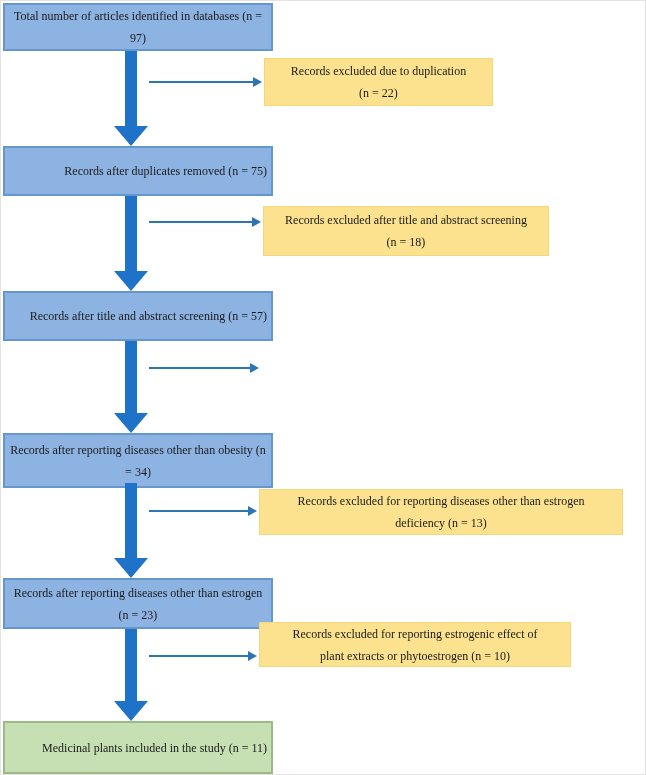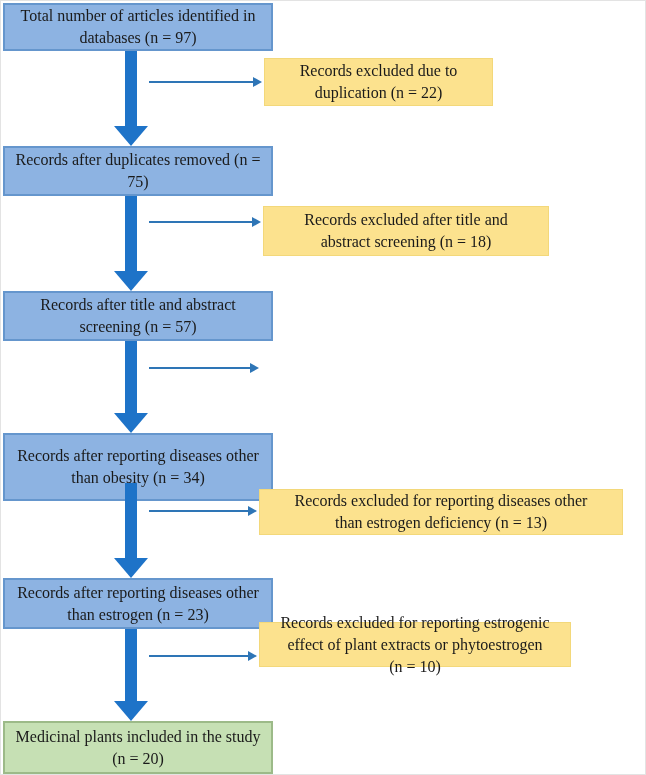--- a/index.html
+++ b/index.html
@@ -21,21 +21,21 @@
     border:1px solid #e3e3e3;
     box-sizing:border-box;
     font-family:"Liberation Serif","DejaVu Serif",serif;
     overflow:hidden;
   }
   .node{
     position:absolute;
     box-sizing:border-box;
     display:flex;align-items:center;justify-content:flex-end;
     text-align:center;
-    font-size:16px;line-height:22px;
+    font-size:12px;line-height:22px;
     color:var(--text);
   }
   .blue{
     left:2px;width:270px;
     background:var(--node-fill);
     border:2px solid var(--node-border);
     padding:0 4px;
   }
   .green{
     left:2px;width:270px;
@@ -44,21 +44,21 @@
     padding:0 4px;
   }
   .yellow{
     background:var(--exclusion-fill);
     border:1px solid var(--exclusion-border);
     padding:0 20px;
   }
   .b1{top:2px;height:48px}
   .b2{top:145px;height:50px}
   .b3{top:290px;height:50px}
-  .b4{top:432px;height:68px}
+  .b4{top:432px;height:55px}
   .b5{top:577px;height:51px}
   .b6{top:720px;height:53px}
   .y1{left:263px;top:57px;width:229px;height:48px}
   .y2{left:262px;top:205px;width:286px;height:50px}
   .y3{left:260px;top:345px;width:333px;height:50px}
   .y4{left:258px;top:488px;width:364px;height:46px}
   .y5{left:258px;top:621px;width:312px;height:45px}
 
   .varrow{
     position:absolute;left:113px;width:34px;
@@ -108,21 +108,21 @@
   <div class="node blue b3">
     <span>Records after title and abstract screening (n = 57)</span>
   </div>
   <div class="node blue b4">
     <span>Records after reporting diseases other than obesity (n = 34)</span>
   </div>
   <div class="node blue b5">
     <span>Records after reporting diseases other than estrogen (n = 23)</span>
   </div>
   <div class="node green b6">
-    <span>Medicinal plants included in the study (n = 20)</span>
+    <span>Medicinal plants included in the study (n = 11)</span>
   </div>
 
   <div class="node yellow y1">
     <span>Records excluded due to duplication (n = 22)</span>
   </div>
   <div class="node yellow y2">
     <span>Records excluded after title and abstract screening (n = 18)</span>
   </div>
   <div class="node yellow y4">
     <span>Records excluded for reporting diseases other than estrogen deficiency (n = 13)</span>

